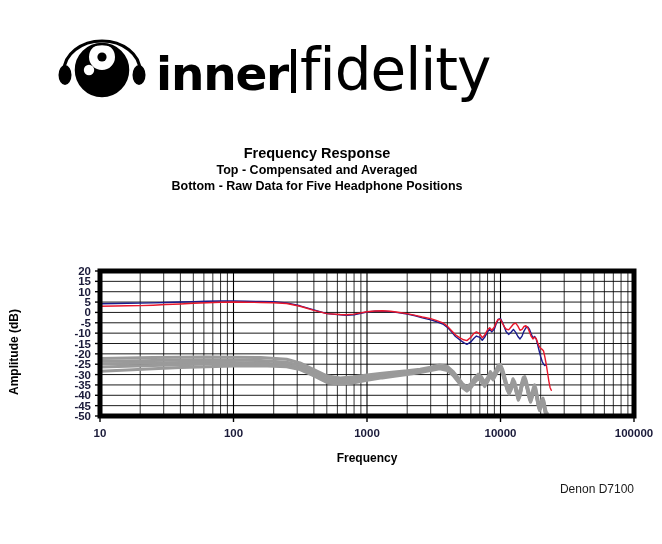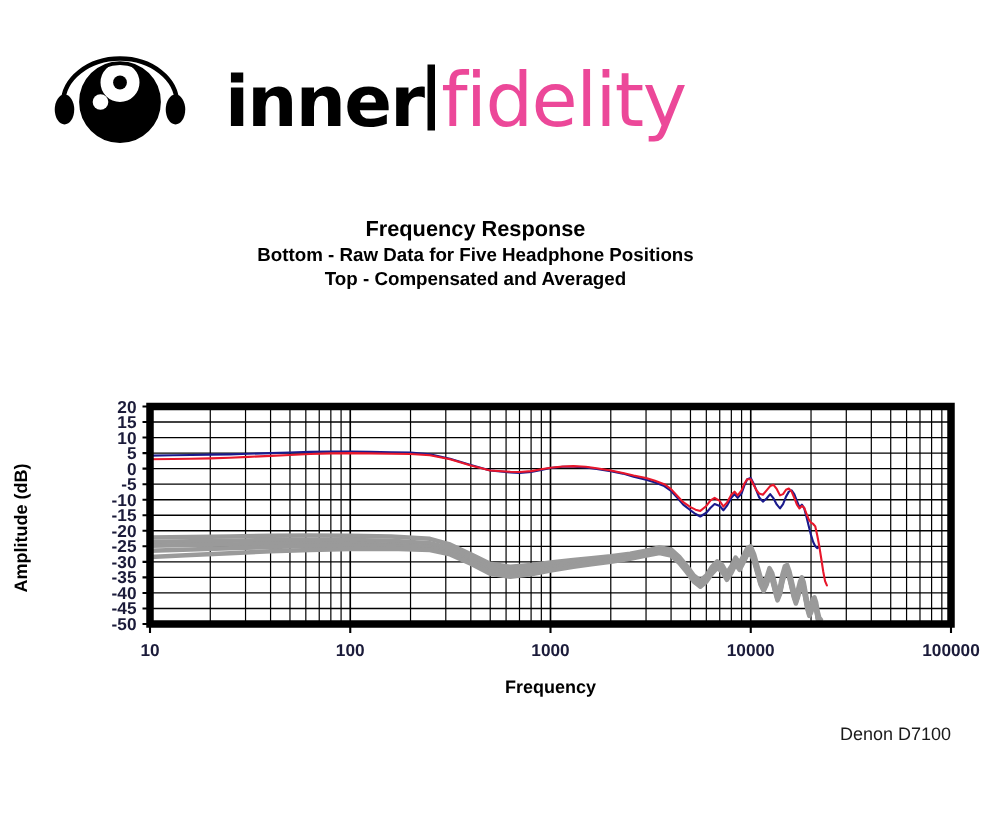--- a/index.html
+++ b/index.html
@@ -11,26 +11,25 @@
     width: 662px;
     height: 544px;
     position: relative;
     font-family: "Liberation Sans", sans-serif;
     overflow: hidden;
   }
 
   
   #brand-header {
     position: absolute;
-    left: 36px;
+    left: 58px;
     top: 33px;
     display: flex;
-    align-items: center;
+    align-items: flex-end;
     height: 66px;
-    gap: 16px;
   }
   #brand-logo-mark {
     width: 88px;
     height: 62px;
     flex: none;
   }
   #brand-wordmark {
     display: flex;
     align-items: baseline;
     margin-left: 10px;
@@ -48,22 +47,22 @@
     width: 5px;
     height: 44px;
     background: #000000;
     margin: 0 4px 0 3px;
     position: relative;
     top: 3px;
   }
   .wm-fidelity {
     font-family: "DejaVu Sans", sans-serif;
     font-weight: normal;
-    font-size: 50px;
-    color: #ec4899;
+    font-size: 58px;
+    color: #000000;
     letter-spacing: -1.0px;
   }
 
   
   #chart-figure {
     position: absolute;
     left: 0;
     top: 145px;
     width: 662px;
     height: 350px;
@@ -140,22 +139,22 @@
     <span class="wm-inner">inner</span>
     <span class="wm-bar"></span>
     <span class="wm-fidelity">fidelity</span>
   </div>
 </div>
 
 <div id="chart-figure">
 
   <div id="chart-title-block">
     <div id="chart-title-main">Frequency Response</div>
+    <div class="chart-subtitle">Top -  Compensated and Averaged</div>
     <div class="chart-subtitle">Bottom - Raw Data for Five Headphone Positions</div>
-    <div class="chart-subtitle">Top -  Compensated and Averaged</div>
   </div>
 
   <div id="chart-svg-wrap">
     <svg id="chart-svg" width="662" height="285" viewBox="0 0 662 285">
       <g id="grid-minor">
           <line x1="140.1875044211415" y1="77" x2="140.1875044211415" y2="222" stroke="#000000" stroke-width="0.8"></line>
           <line x1="163.69568750507494" y1="77" x2="163.69568750507494" y2="222" stroke="#000000" stroke-width="0.8"></line>
           <line x1="180.375008842283" y1="77" x2="180.375008842283" y2="222" stroke="#000000" stroke-width="0.8"></line>
           <line x1="193.3124955788585" y1="77" x2="193.3124955788585" y2="222" stroke="#000000" stroke-width="0.8"></line>
           <line x1="203.88319192621643" y1="77" x2="203.88319192621643" y2="222" stroke="#000000" stroke-width="0.8"></line>

